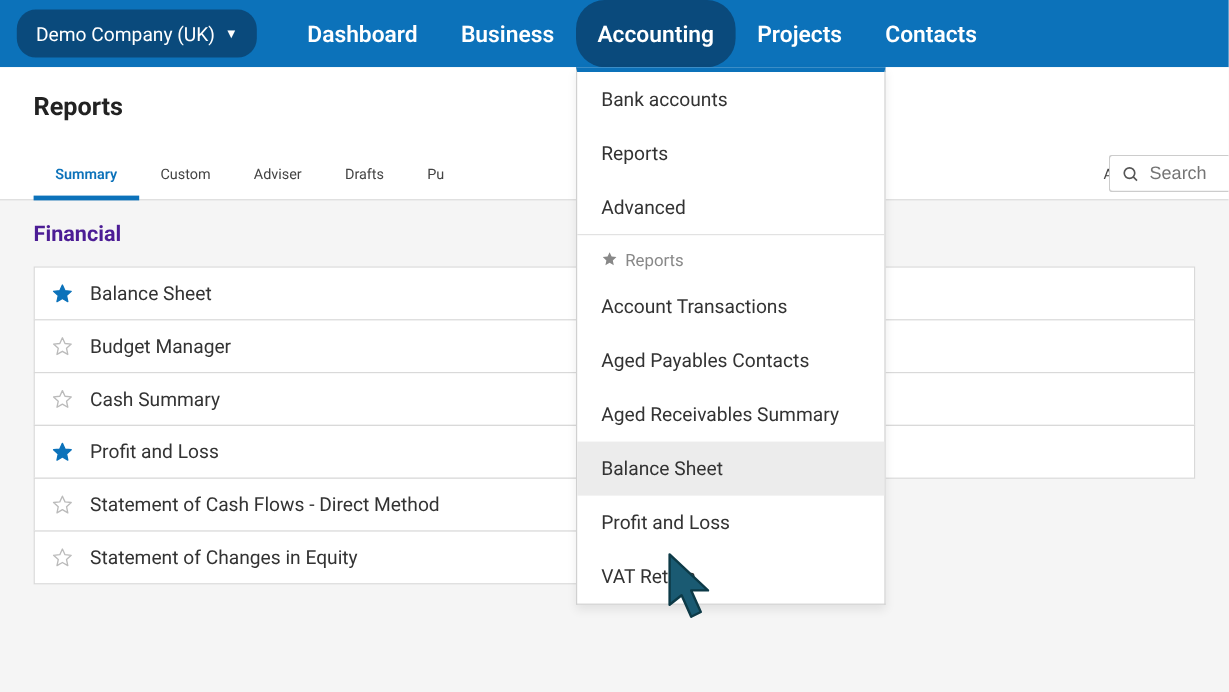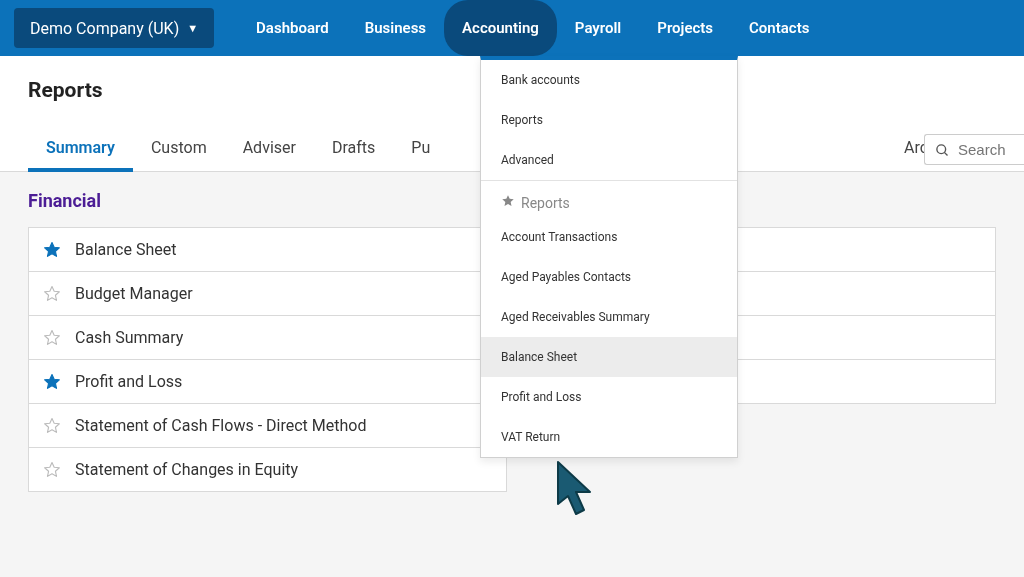--- a/index.html
+++ b/index.html
@@ -20,31 +20,31 @@
     align-items: stretch;
     padding-left: 14px;
   }
   .org-switch {
     background: #0a4a7c;
     color: #fff;
     font-size: 16px;
     display: flex;
     align-items: center;
     padding: 0 16px;
-    border-radius: 4px;
+    border-radius: 16px;
     margin: 8px 24px 8px 0;
     cursor: pointer;
   }
   .org-switch .caret {
     margin-left: 8px;
     font-size: 11px;
   }
   .nav-item {
     color: #fff;
-    font-size: 15px;
+    font-size: 19px;
     font-weight: 600;
     display: flex;
     align-items: center;
     padding: 0 18px;
     cursor: pointer;
   }
   .nav-item.active {
     background: #0a4a7c;
     border-radius: 24px;
   }
@@ -61,21 +61,21 @@
     font-weight: 700;
     color: #222;
     margin-bottom: 26px;
   }
   .tabs {
     display: flex;
     align-items: center;
     gap: 0;
   }
   .tab {
-    font-size: 16px;
+    font-size: 12px;
     color: #444;
     padding: 10px 18px 14px 18px;
     cursor: pointer;
     position: relative;
   }
   .tab.active {
     color: #0c72ba;
     font-weight: 600;
   }
   .tab.active::after {
@@ -156,21 +156,21 @@
     left: 480px;
     width: 258px;
     background: #fff;
     border: 1px solid #d0d0d0;
     box-shadow: 0 4px 8px rgba(0,0,0,0.08);
     z-index: 100;
     border-top: 4px solid #0c72ba;
   }
   .dd-item {
     padding: 13px 20px;
-    font-size: 12px;
+    font-size: 16px;
     color: #333;
     cursor: pointer;
     display: flex;
     align-items: center;
   }
   .dd-item.hover {
     background: #ececec;
   }
   .dd-sep {
     border-top: 1px solid #e2e2e2;
@@ -204,21 +204,20 @@
 <body>
 
 <div class="topnav">
   <div class="org-switch">
     <span>Demo Company (UK)</span>
     <span class="caret">▼</span>
   </div>
   <div class="nav-item">Dashboard</div>
   <div class="nav-item">Business</div>
   <div class="nav-item active">Accounting</div>
-  <div class="nav-item">Payroll</div>
   <div class="nav-item">Projects</div>
   <div class="nav-item">Contacts</div>
 </div>
 
 <div class="page-header">
   <div class="page-title">Reports</div>
   <div class="tabs">
     <div class="tab active">Summary</div>
     <div class="tab">Custom</div>
     <div class="tab">Adviser</div>

